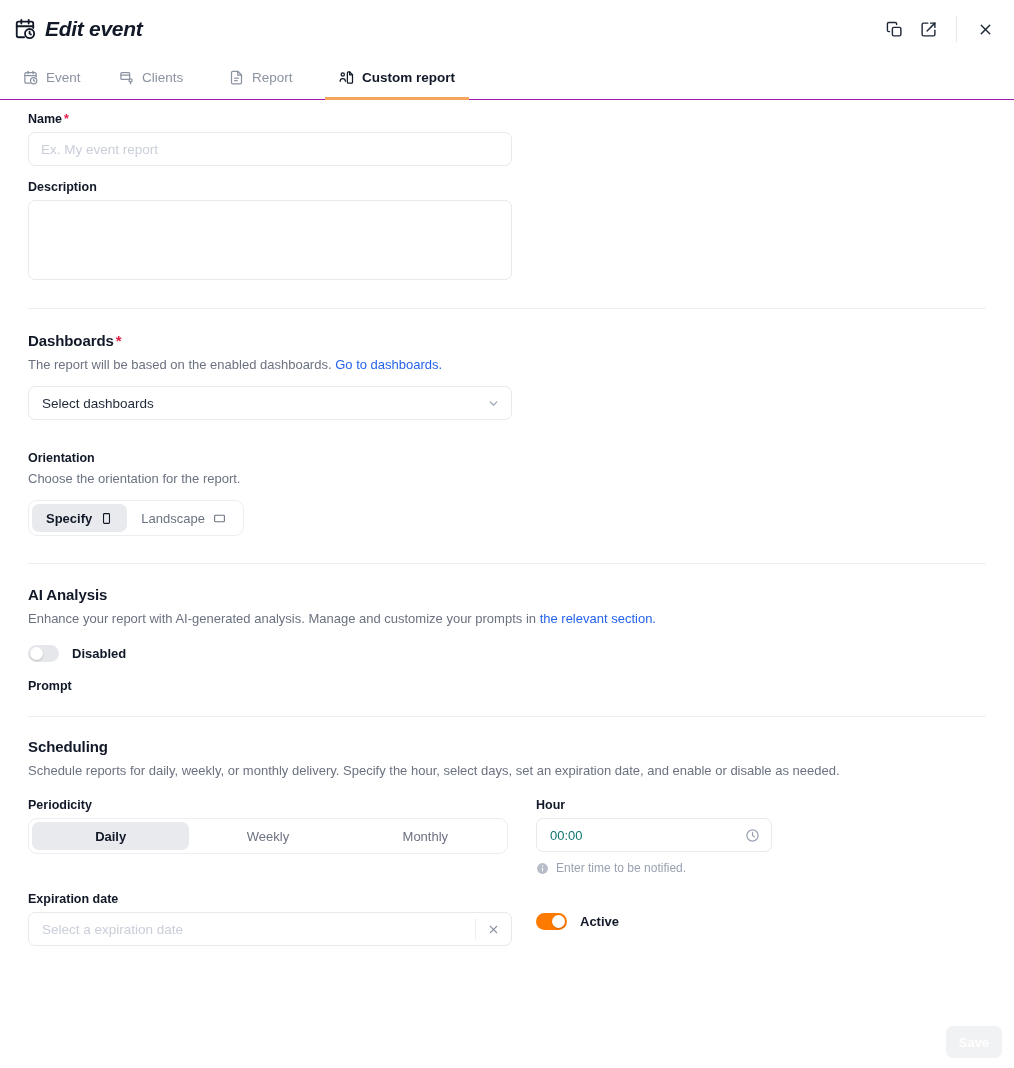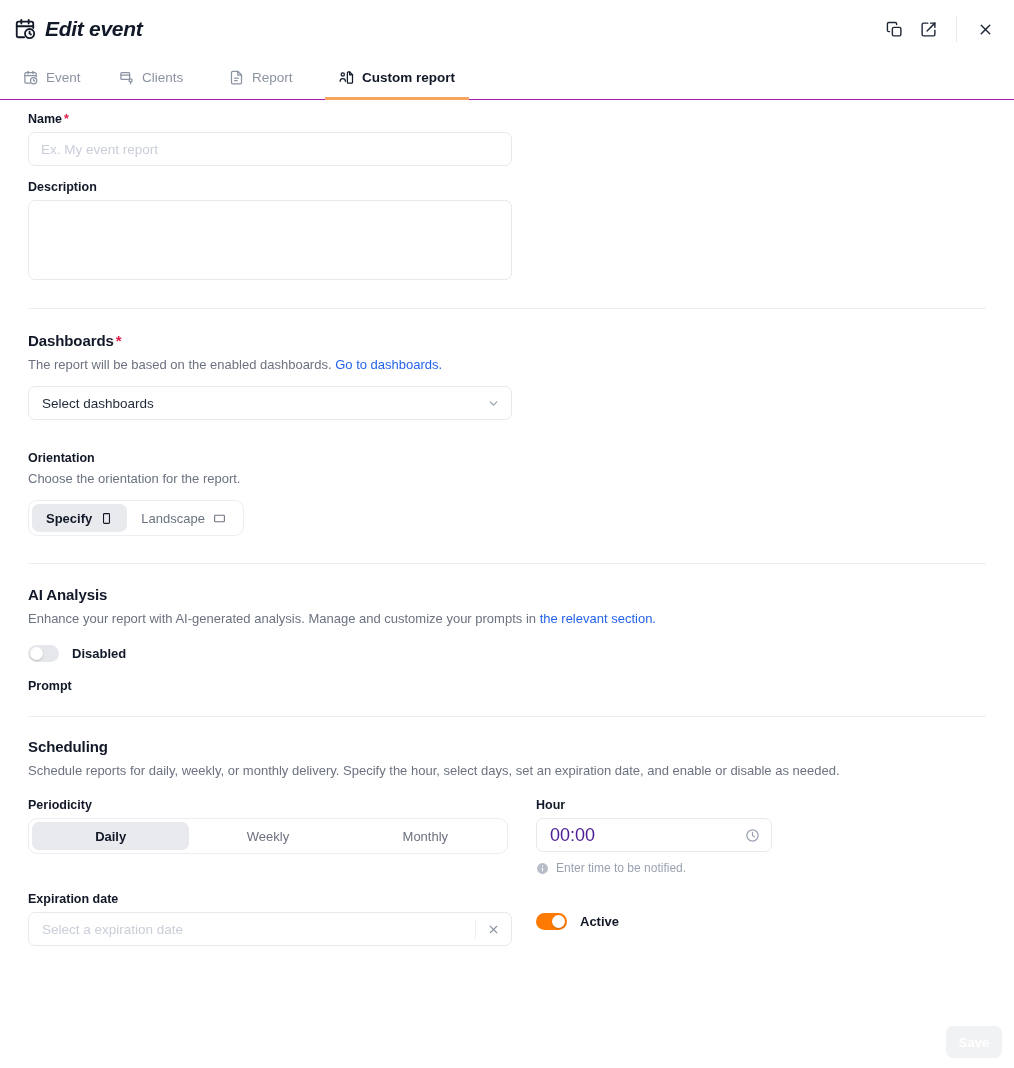--- a/index.html
+++ b/index.html
@@ -233,21 +233,21 @@
   .hour-input {
     width: 236px;
     height: 34px;
     border: 1px solid #e7e9ee;
     border-radius: 7px;
     display: flex; align-items: center; justify-content: space-between;
     padding: 0 11px 0 13px;
     background: #fff;
     cursor: text;
   }
-  .hour-val { font-size: 18px; color: #4c1d95; }
+  .hour-val { font-size: 13px; color: #0f766e; }
   .clock-icon { width: 15px; height: 15px; color: #9aa2b1; display: block; }
 
   .helper {
     display: flex; align-items: center; gap: 7px;
     margin-top: 9px;
     font-size: 12px;
     color: #9aa2b1;
   }
   .info-icon { width: 13px; height: 13px; display: block; color: #b6bcc8; }
 

